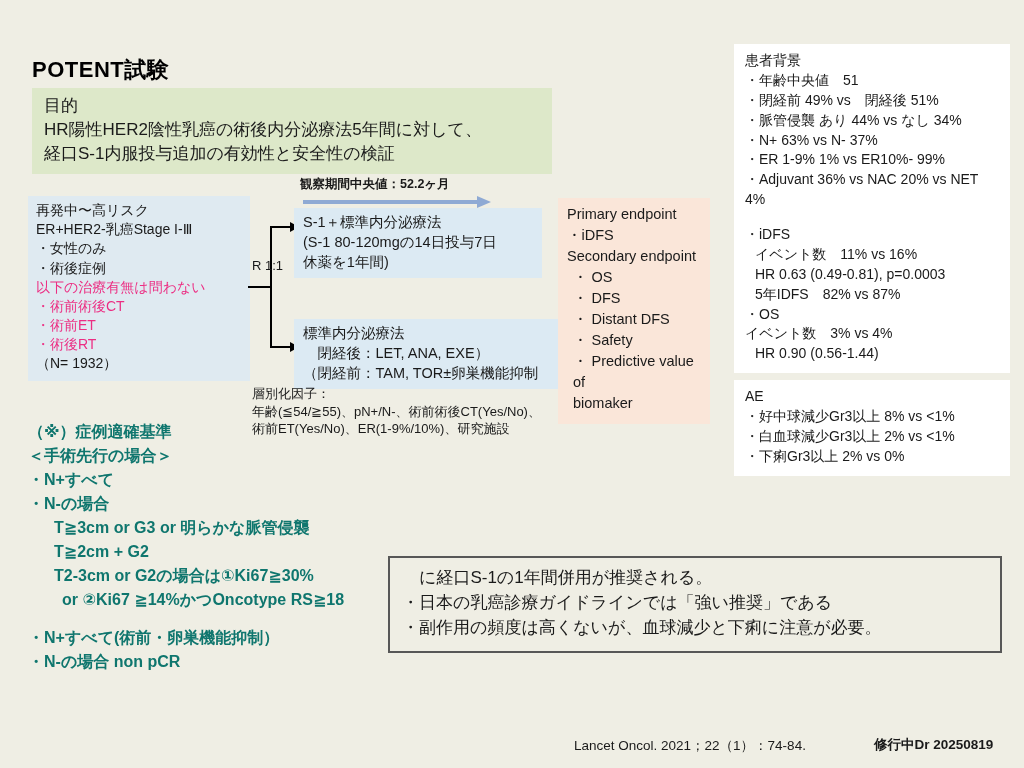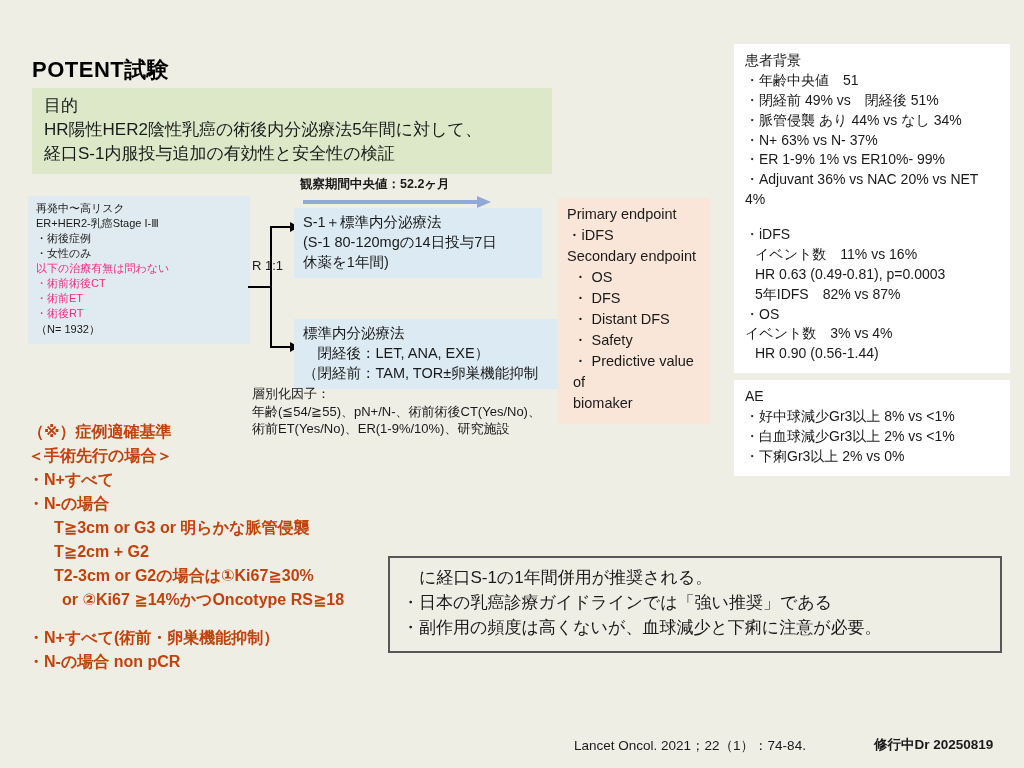--- a/index.html
+++ b/index.html
@@ -39,21 +39,21 @@
   }
   #objective-box .line { white-space: nowrap; }
 
   
   #eligibility-box {
     left: 28px; top: 196px;
     width: 222px;
     background: #dfeaf1;
     padding: 5px 8px 7px 8px;
     box-sizing: border-box;
-    font-size: 11px;
+    font-size: 14px;
     line-height: 1.37;
   }
   #eligibility-box .pink { color: #ec2e83; }
 
   
   #obs-period-label {
     left: 300px; top: 176px;
     font-size: 12.5px;
     font-weight: bold;
     white-space: nowrap;
@@ -147,21 +147,21 @@
   }
   #panel-background { left: 734px; top: 44px;  width: 276px; }
   #panel-results    { left: 734px; top: 218px; width: 276px; }
   #panel-ae         { left: 734px; top: 380px; width: 276px; }
   .panel .indent { padding-left: 10px; }
 
   
   #criteria-block {
     left: 28px; top: 420px;
     width: 400px;
-    color: #c2410c;
+    color: #0f766e;
     font-size: 16px;
     line-height: 1.5;
     font-weight: bold;
   }
   #criteria-block .hdr { font-weight: bold; }
   #criteria-block .ind1 { padding-left: 26px; }
   #criteria-block .ind2 { padding-left: 34px; }
   #criteria-block .gap  { height: 14px; }
 
   
@@ -196,22 +196,22 @@
 
   <div class="abs" id="objective-box">
     <div class="line">目的</div>
     <div class="line">HR陽性HER2陰性乳癌の術後内分泌療法5年間に対して、</div>
     <div class="line">経口S-1内服投与追加の有効性と安全性の検証</div>
   </div>
 
   <div class="abs" id="eligibility-box">
     <div>再発中〜高リスク</div>
     <div>ER+HER2-乳癌Stage I-Ⅲ</div>
+    <div>・女性のみ</div>
     <div>・術後症例</div>
-    <div>・女性のみ</div>
     <div class="pink">以下の治療有無は問わない</div>
     <div class="pink">・術前術後CT</div>
     <div class="pink">・術前ET</div>
     <div class="pink">・術後RT</div>
     <div>（N= 1932）</div>
   </div>
 
   <div class="abs" id="obs-period-label">観察期間中央値：52.2ヶ月</div>
   <div class="abs" id="obs-arrow-wrap">
     <div id="obs-arrow-line"></div>

